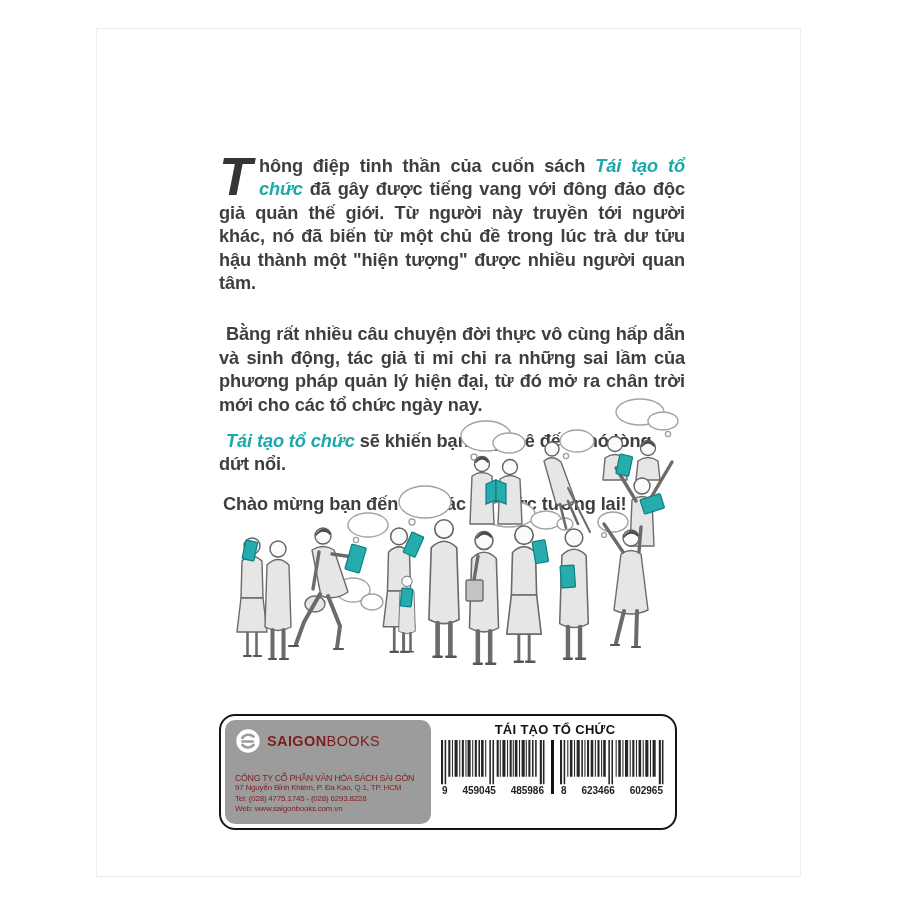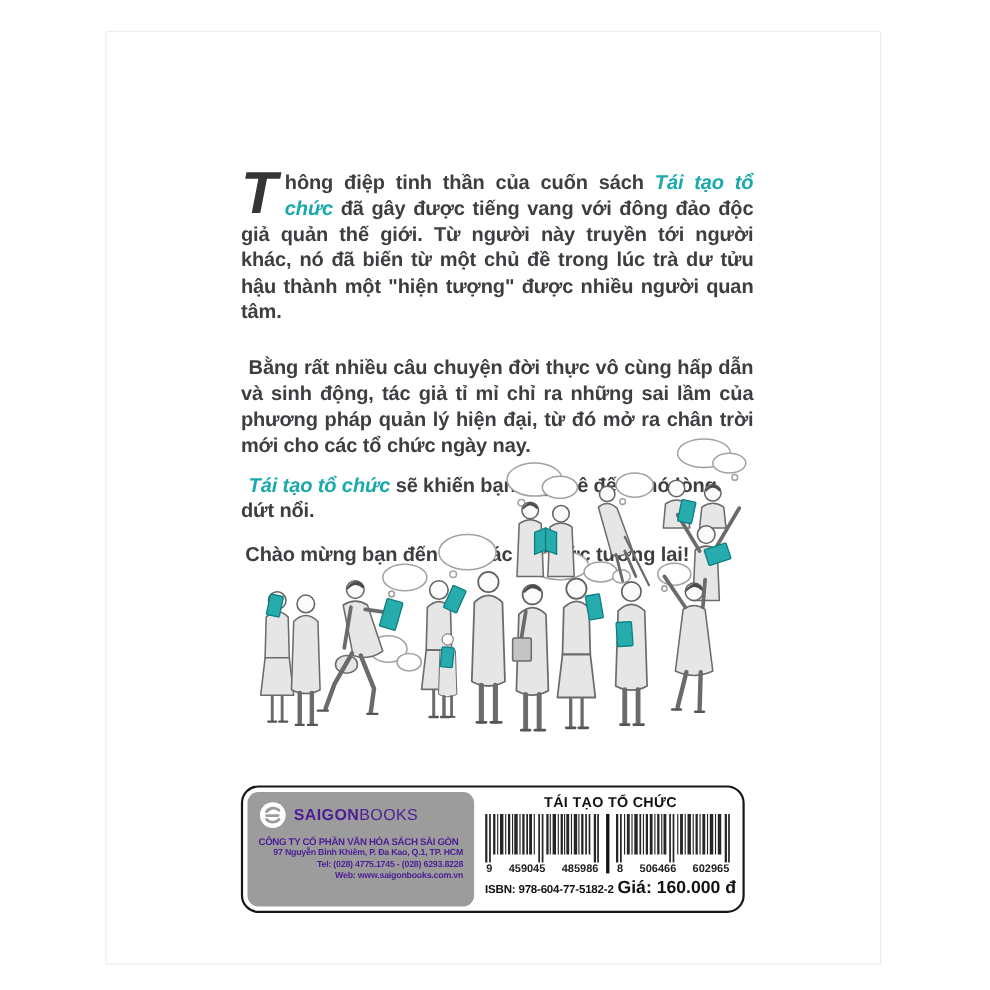--- a/index.html
+++ b/index.html
@@ -38,29 +38,29 @@
   .hr{fill:#4c4c4c;stroke:none}
   .arm{stroke:#6b6b6b;stroke-width:3.4;stroke-linecap:round;fill:none}
   
   .pubbox{
     position:absolute;left:122px;top:685px;width:458px;height:116px;
     border:2.5px solid #161616;border-radius:16px;box-sizing:border-box;
     background:#fff;display:flex;padding:4px;
   }
   .graypanel{
     width:206px;flex:0 0 206px;background:#9c9c9c;border-radius:10px;
-    color:#4c1d95;padding:8px 10px;box-sizing:border-box;
+    color:#7f1d1d;padding:8px 10px;box-sizing:border-box;
   }
   .logorow{display:flex;align-items:center;gap:6px;}
   .logomark{width:26px;height:26px;flex:0 0 26px;}
   .logotext{font-size:14.5px;letter-spacing:.4px;white-space:nowrap;}
   .logotext .lb{font-weight:800;}
   .logotext .ll{font-weight:400;}
-  .company{font-size:8.8px;font-weight:700;letter-spacing:-0.3px;margin-top:6px;white-space:nowrap;}
-  .addr{font-size:8px;font-weight:700;letter-spacing:-0.2px;line-height:10.6px;white-space:nowrap;text-align:right;}
+  .company{font-size:8.8px;font-weight:400;letter-spacing:-0.3px;margin-top:19px;white-space:nowrap;}
+  .addr{font-size:8px;font-weight:400;letter-spacing:-0.2px;line-height:10.6px;white-space:nowrap;}
   .bcarea{flex:1;display:flex;flex-direction:column;padding:2px 2px 2px 10px;box-sizing:border-box;}
   .bctitle{text-align:center;font-weight:800;font-size:13px;color:#111;letter-spacing:.3px;}
   .bcrow{display:flex;align-items:flex-start;margin-top:3px;}
   .bc{width:104px;}
   .bc svg{width:104px;height:46px;display:block;}
   .bcdigits{display:flex;justify-content:space-between;font-size:10px;font-weight:600;color:#222;margin-top:-1px;padding:0 1px;}
   .bcdiv{width:3px;height:54px;background:#111;margin:0 6px;}
   .bcbottom{display:flex;justify-content:space-between;align-items:baseline;margin-top:3px;}
   .isbn{font-size:10.5px;font-weight:700;color:#111;letter-spacing:-0.2px;white-space:nowrap;}
   .price{font-size:16px;font-weight:800;color:#111;white-space:nowrap;}
@@ -240,25 +240,21 @@
             <span>485986</span>
           </div>
         </div>
         <div class="bcdiv"></div>
         <div class="bc">
           <svg viewBox="0 0 100 50" preserveAspectRatio="none">
             <path fill="#262626" d="M0,0h2v48h-2z M3.5,0h1.5v48h-1.5z M46.5,0h1.5v48h-1.5z M49.5,0h1.5v48h-1.5z M95,0h2v48h-2z M98,0h1.5v48h-1.5z M7,0h1v40h-1z M9.5,0h2.5v40h-2.5z M13.5,0h1v40h-1z M16,0h3v40h-3z M20.5,0h1.5v40h-1.5z M23.5,0h1v40h-1z M26,0h2v40h-2z M29.5,0h2.5v40h-2.5z M33.5,0h1v40h-1z M36,0h2v40h-2z M39.5,0h1v40h-1z M41.5,0h2.5v40h-2.5z M53.5,0h1v40h-1z M56,0h2.5v40h-2.5z M60,0h1v40h-1z M62.5,0h3v40h-3z M67,0h1v40h-1z M69.5,0h2v40h-2z M73,0h1v40h-1z M75.5,0h2.5v40h-2.5z M79.5,0h1v40h-1z M82,0h3v40h-3z M86.5,0h1v40h-1z M89,0h3v40h-3z"></path>
           </svg>
           <div class="bcdigits">
             <span>8</span>
-            <span>506466</span>
+            <span>623466</span>
             <span>602965</span>
           </div>
         </div>
       </div>
-      <div class="bcbottom">
-        <span class="isbn">ISBN: 978-604-77-5182-2</span>
-        <span class="price">Giá: 160.000 đ</span>
-      </div>
     </div>
   </div>
 
 </div>
 
 </body></html>

